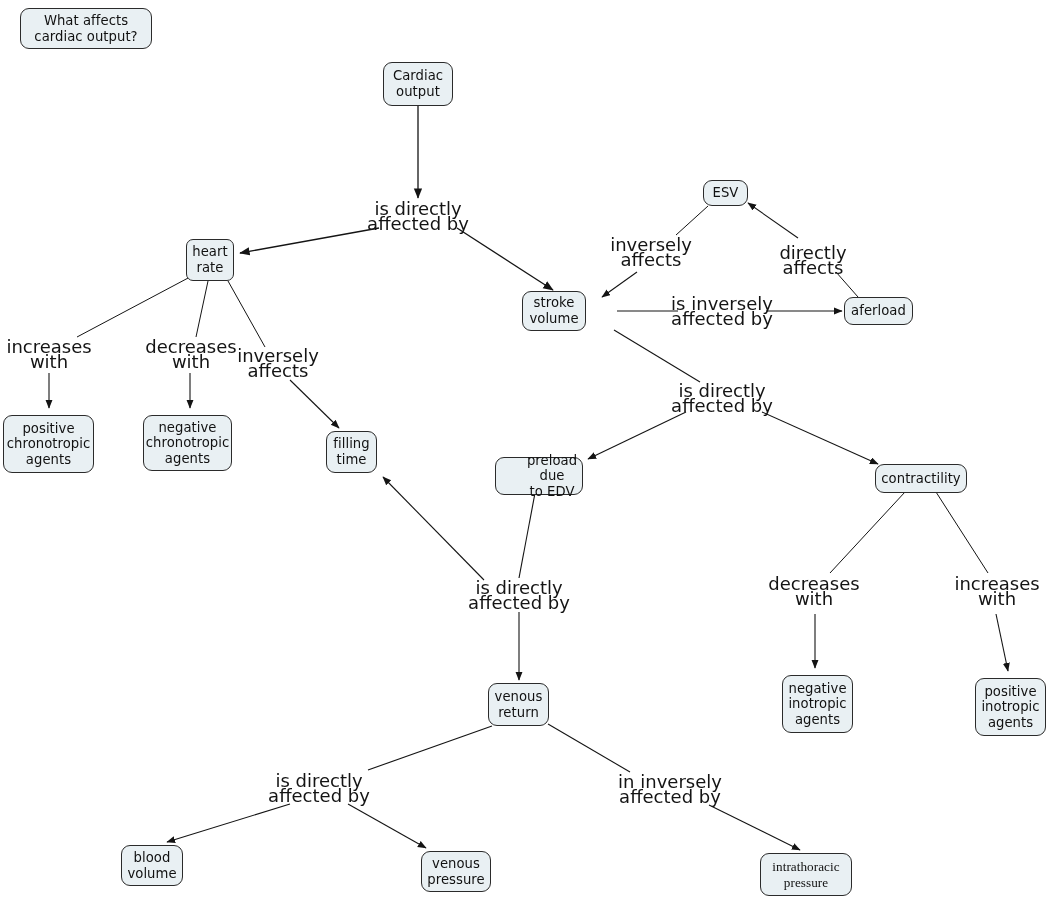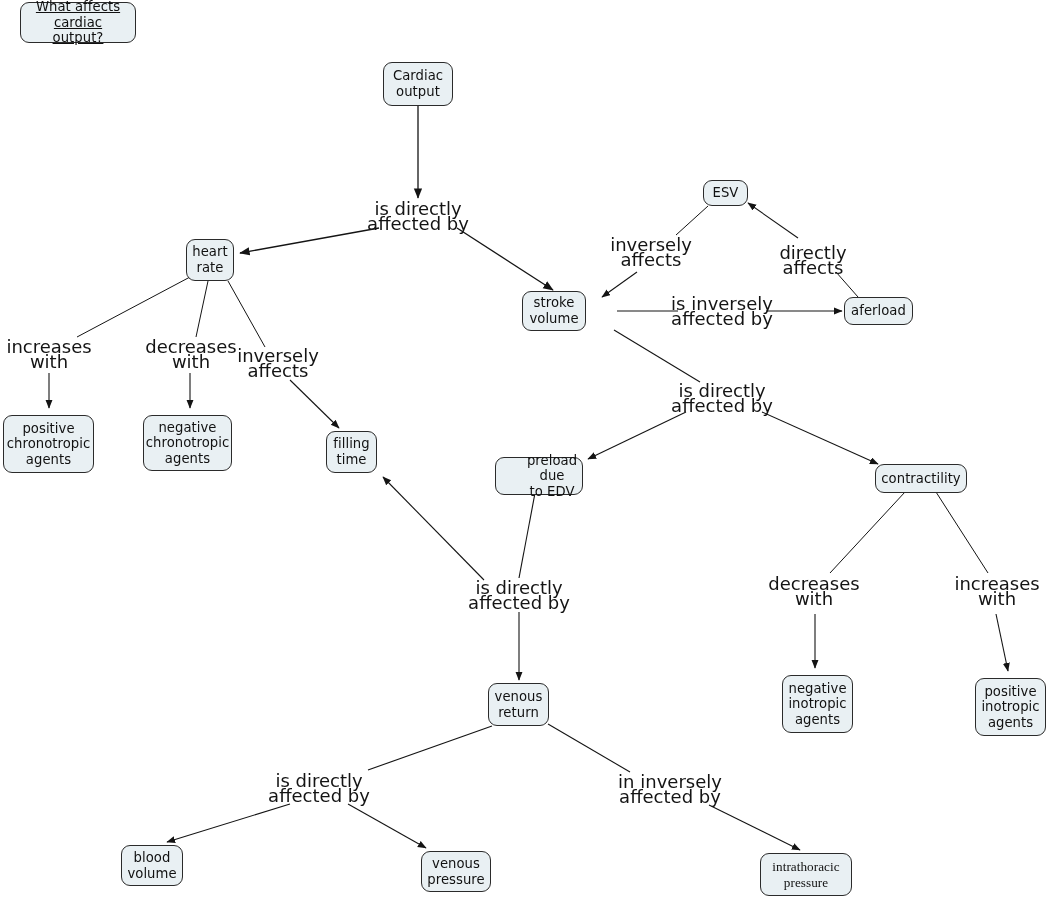--- a/index.html
+++ b/index.html
@@ -113,27 +113,27 @@
     <line x1="492" y1="726" x2="368" y2="770" stroke="#141414" stroke-width="1.1"></line>
 
     <line x1="290" y1="804" x2="167" y2="842" stroke="#141414" stroke-width="1.1" marker-end="url(#arrow)"></line>
 
     <line x1="348" y1="804" x2="426" y2="848" stroke="#141414" stroke-width="1.1" marker-end="url(#arrow)"></line>
 
     <line x1="548" y1="724" x2="630" y2="772" stroke="#141414" stroke-width="1.1"></line>
     <line x1="709" y1="805" x2="800" y2="850" stroke="#141414" stroke-width="1.1" marker-end="url(#arrow)"></line>
   </svg>
 
-  <div class="node" style="left:20px;  top:2px;   width:116px; height:41px;text-decoration:underline;">What affects
+  <div class="node" style="left:20px;  top:8px;   width:132px; height:41px;">What affects
 cardiac output?</div>
 
   <div class="node" style="left:383px; top:62px;  width:70px;  height:44px;">Cardiac
 output</div>
 
-  <div class="node" style="left:186px; top:239px; width:48px;  height:42px;">heart
+  <div class="node" style="left:186px; top:239px; width:48px;  height:42px;border-radius:7px;">heart
 rate</div>
 
   <div class="node" style="left:703px; top:180px; width:45px;  height:26px;">ESV</div>
 
   <div class="node" style="left:522px; top:291px; width:64px;  height:40px;">stroke
 volume</div>
 
   <div class="node" style="left:844px; top:297px; width:69px;  height:28px;">aferload</div>
 
   <div class="node" style="left:3px;   top:415px; width:91px;  height:58px;">positive

